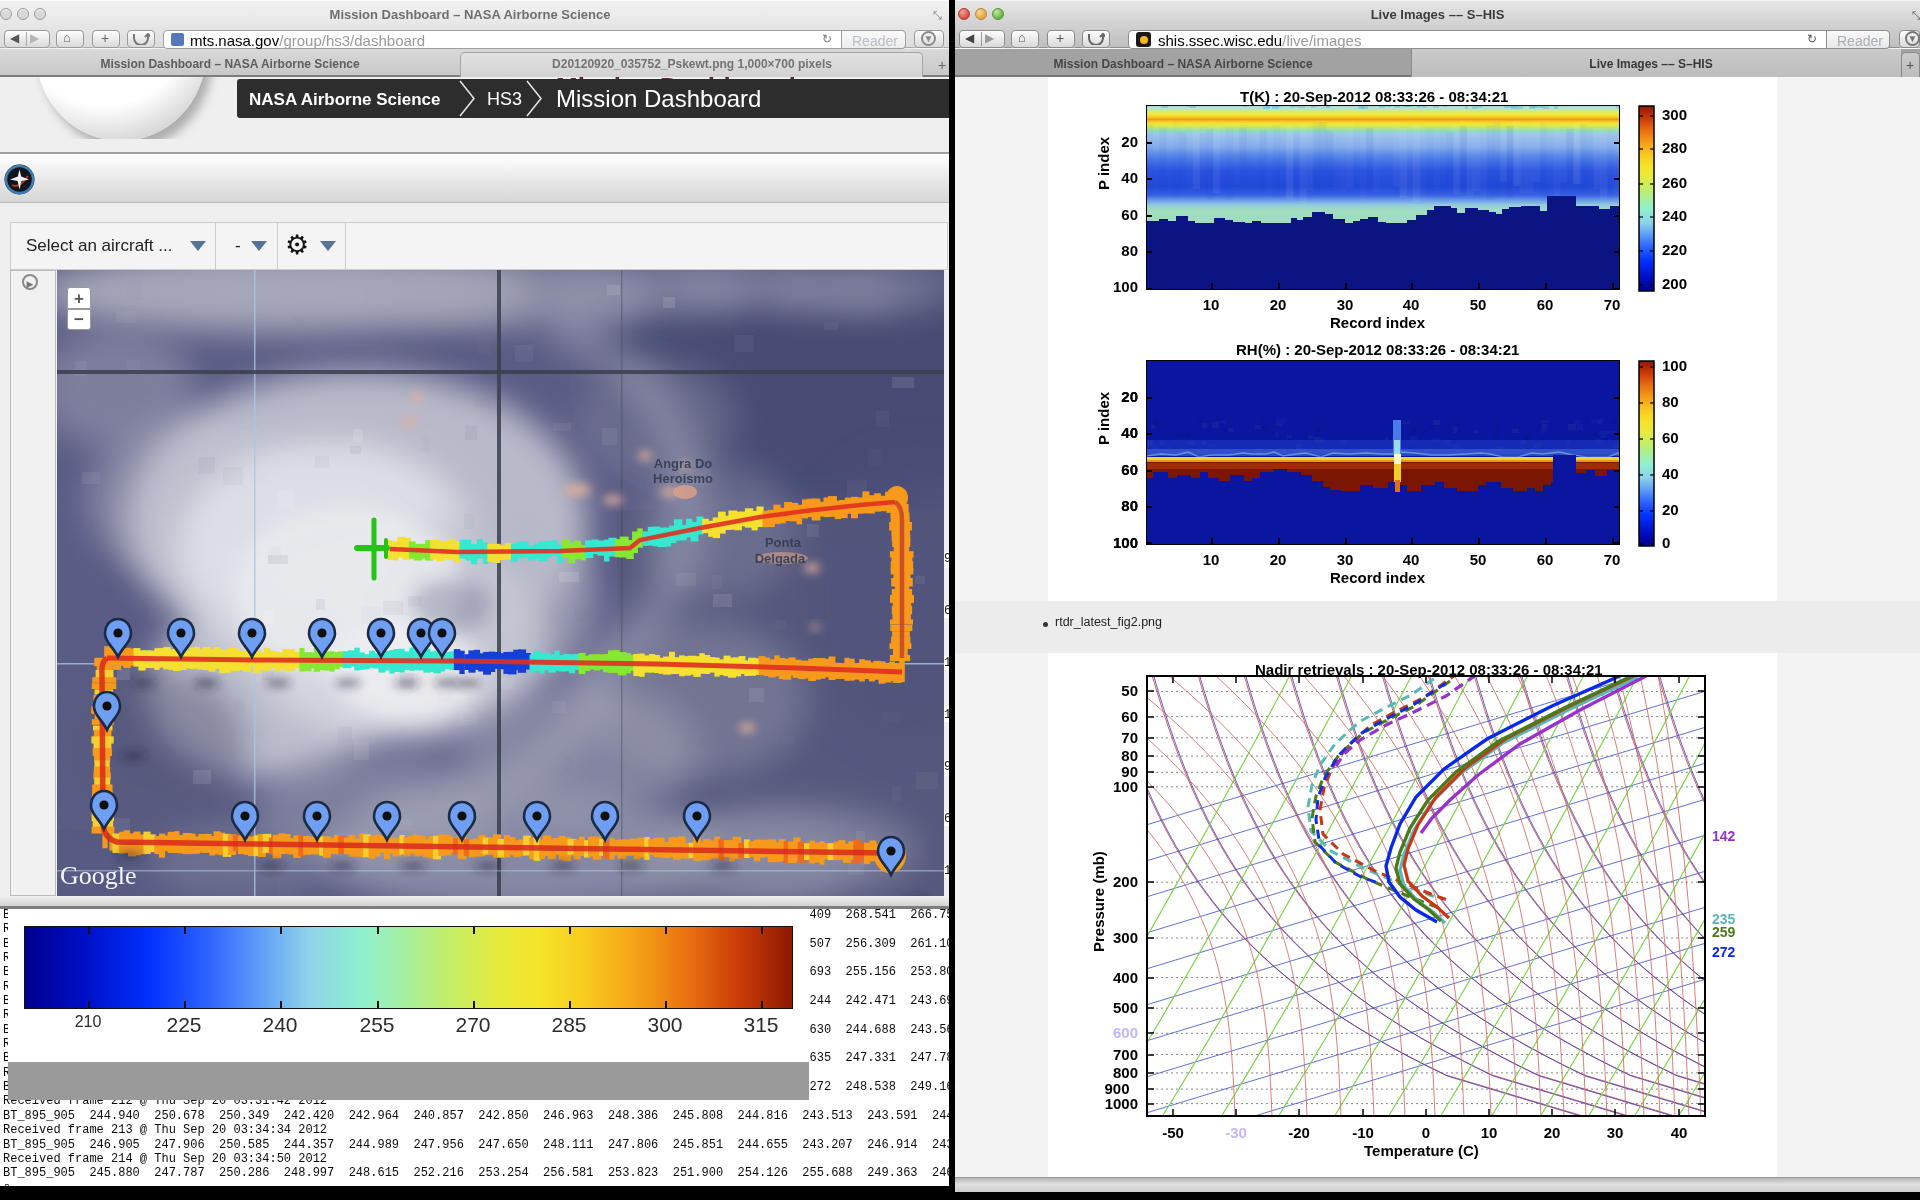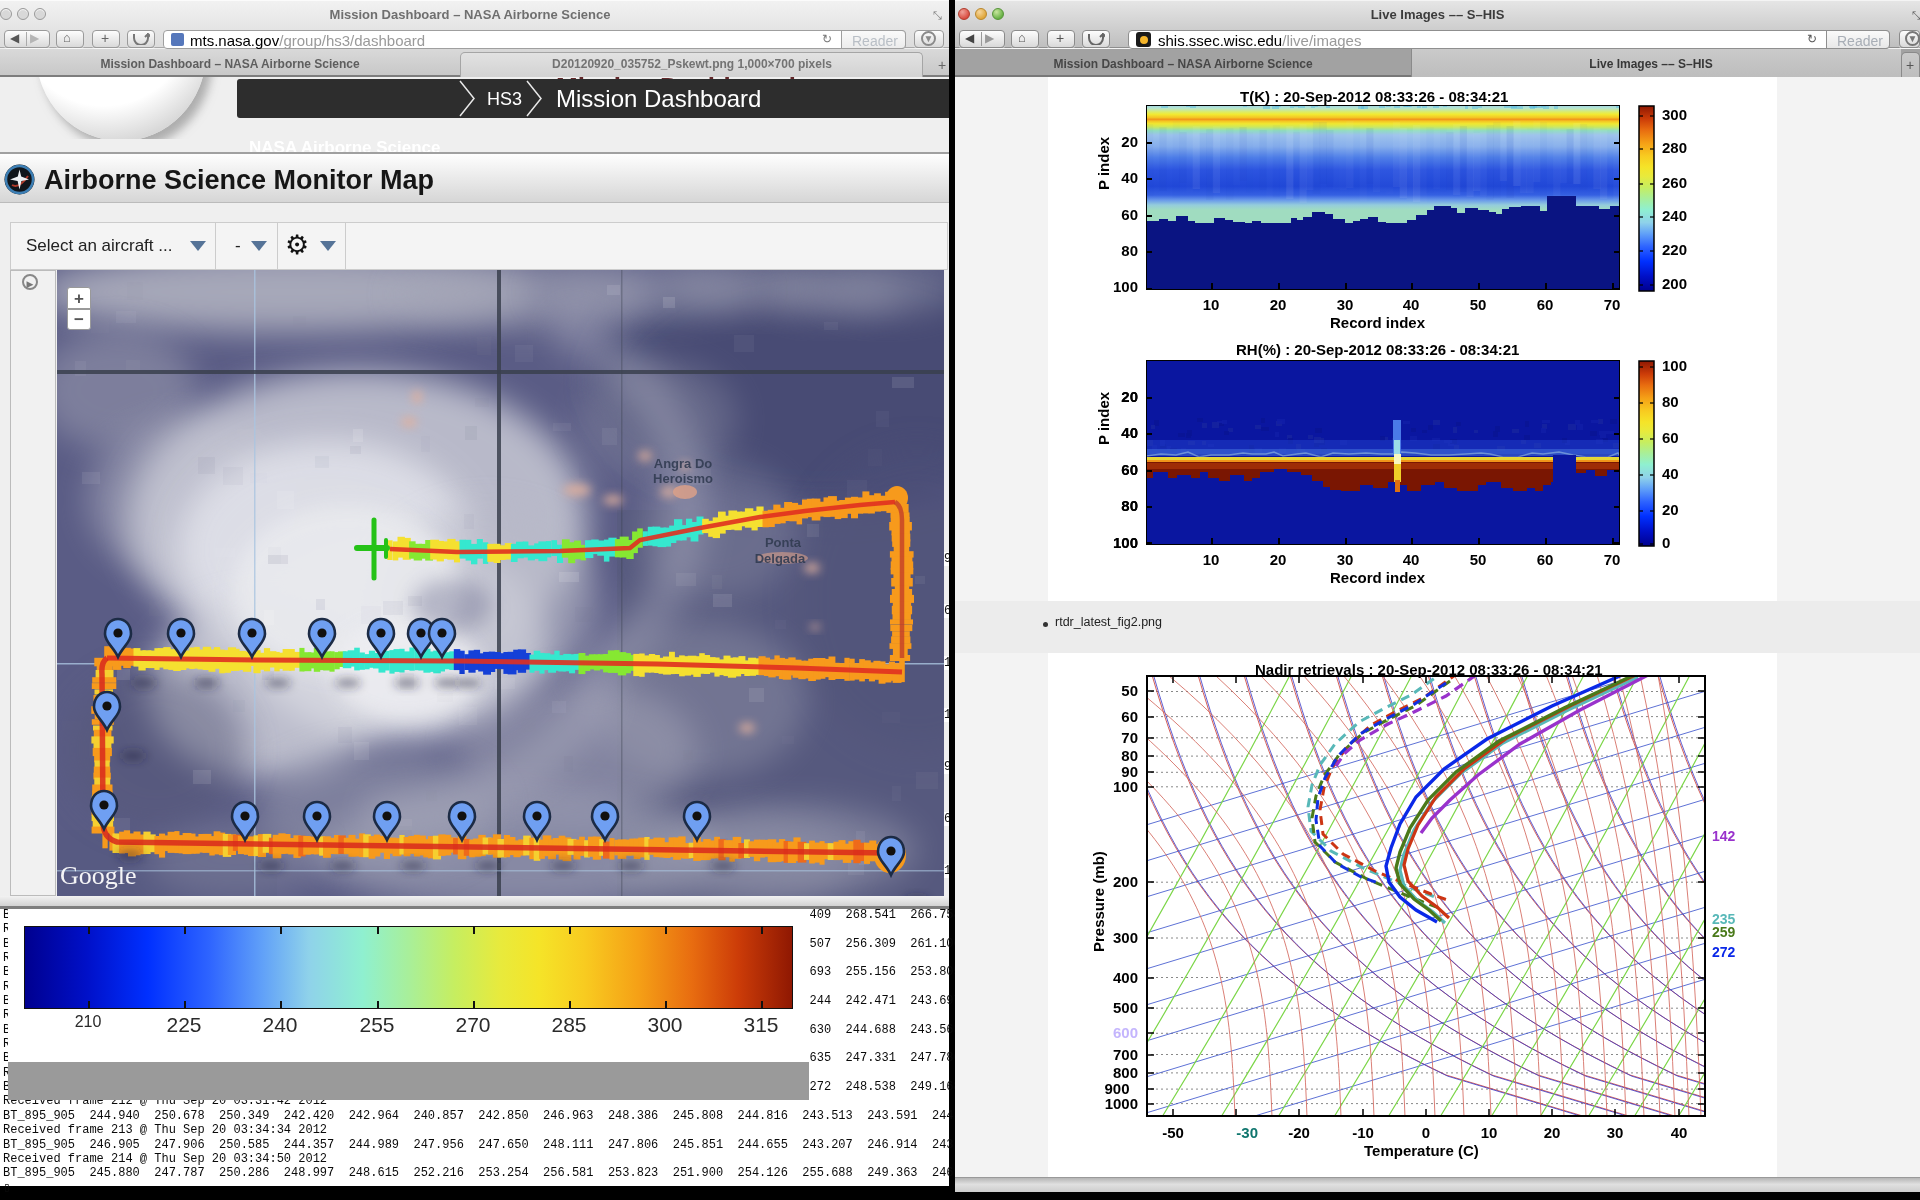--- a/index.html
+++ b/index.html
@@ -46,36 +46,35 @@
 <div class="abs" style="left:938px;top:57px;font-size:14px;color:#666;">+</div>
 <div class="abs" style="left:0;top:77px;width:949px;height:832px;background:#efefef;"></div>
 <div class="abs" style="left:460px;top:74px;width:420px;height:5px;overflow:hidden;">
       <div style="position:absolute;left:96px;top:-2px;font-size:26px;font-weight:bold;color:#63282a;">Mission Dashboard</div>
     </div>
 <div class="abs" style="left:0;top:77px;width:230px;height:62px;overflow:hidden;">
       <div style="position:absolute;left:36px;top:-112px;width:170px;height:176px;border-radius:50%;background:radial-gradient(circle at 40% 30%,#ffffff 55%,#d8d8d8 78%,#b9b9b9 100%);box-shadow:6px 8px 10px rgba(120,120,120,.55);"></div>
       <div style="position:absolute;left:52px;top:-60px;width:90px;height:90px;border-radius:50%;border:4px solid transparent;border-top:4px solid #2a3a77;transform:rotate(-28deg);"></div>
     </div>
 <div class="abs" style="left:237px;top:79px;width:712px;height:39px;background:#2d2d2d;border-radius:3px 0 0 3px;"></div>
-<div class="abs" style="left:249px;top:90px;font-size:17px;font-weight:bold;color:#fff;margin-top:48px;">NASA Airborne Science</div>
+<div class="abs" style="left:249px;top:90px;font-size:17px;font-weight:bold;color:#fff;">NASA Airborne Science</div>
 <svg class="abs" style="left:455px;top:79px;" width="100" height="39">
       <path d="M5,2 L19,19.5 L5,37" stroke="#e8e8e8" stroke-width="1.5" fill="none"></path>
       <path d="M72,2 L86,19.5 L72,37" stroke="#e8e8e8" stroke-width="1.5" fill="none"></path>
     </svg>
 <div class="abs" style="left:487px;top:89px;font-size:18px;color:#fff;">HS3</div>
 <div class="abs" style="left:556px;top:85px;font-size:24px;color:#fff;">Mission Dashboard</div>
 <div class="abs" style="left:0;top:152px;width:949px;height:2px;background:#a0a0a0;"></div>
 <div class="abs" style="left:0;top:154px;width:949px;height:49px;background:linear-gradient(#fefefe,#d6d6d6);border-bottom:1px solid #bbb;"></div>
 <svg class="abs" style="left:4px;top:164px;" width="31" height="31">
       <circle cx="15.5" cy="15.5" r="15" fill="#10161c"></circle>
       <circle cx="15.5" cy="15.5" r="13.5" fill="none" stroke="#3d7fb5" stroke-width="2.5"></circle>
       <path d="M8,21 Q15,25 24,12" stroke="#b03a2a" stroke-width="2" fill="none"></path>
       <path d="M15.5,5.5 L17.2,12.5 L25,15.5 L17.4,17 L15.5,25.5 L13.6,17 L6,15.5 L13.8,12.5 Z" fill="#eef2f5"></path>
     </svg>
-<div class="abs" style="left:44px;top:165px;font-size:27px;font-weight:bold;color:#161616;">Airborne Science Monitor Map</div>
 <div class="abs" style="left:10px;top:222px;width:938px;height:48px;background:#f4f4f4;border:1px solid #ccc;"></div>
 <div class="abs" style="left:215px;top:222px;width:1px;height:48px;background:#ccc;"></div>
 <div class="abs" style="left:277px;top:222px;width:1px;height:48px;background:#ccc;"></div>
 <div class="abs" style="left:345px;top:222px;width:1px;height:48px;background:#ccc;"></div>
 <div class="abs" style="left:26px;top:236px;font-size:17px;color:#222;">Select an aircraft ...</div>
 <div class="abs" style="left:190px;top:241px;width:0;height:0;border-left:8px solid transparent;border-right:8px solid transparent;border-top:10px solid #557397;"></div>
 <div class="abs" style="left:251px;top:241px;width:0;height:0;border-left:8px solid transparent;border-right:8px solid transparent;border-top:10px solid #557397;"></div>
 <div class="abs" style="left:320px;top:241px;width:0;height:0;border-left:8px solid transparent;border-right:8px solid transparent;border-top:10px solid #557397;"></div>
 <div class="abs" style="left:235px;top:236px;font-size:17px;color:#222;">-</div>
 <div class="abs" style="left:285px;top:229px;font-size:27px;color:#111;">⚙</div>
@@ -1422,21 +1421,21 @@
 <div class="abs" style="left:1096px;top:873px;width:42px;text-align:right;font-size:15px;font-weight:bold;color:#000;">200</div>
 <div class="abs" style="left:1096px;top:929px;width:42px;text-align:right;font-size:15px;font-weight:bold;color:#000;">300</div>
 <div class="abs" style="left:1096px;top:969px;width:42px;text-align:right;font-size:15px;font-weight:bold;color:#000;">400</div>
 <div class="abs" style="left:1096px;top:999px;width:42px;text-align:right;font-size:15px;font-weight:bold;color:#000;">500</div>
 <div class="abs" style="left:1096px;top:1024px;width:42px;text-align:right;font-size:15px;font-weight:bold;color:#c4b5fd;">600</div>
 <div class="abs" style="left:1096px;top:1046px;width:42px;text-align:right;font-size:15px;font-weight:bold;color:#000;">700</div>
 <div class="abs" style="left:1096px;top:1064px;width:42px;text-align:right;font-size:15px;font-weight:bold;color:#000;">800</div>
 <div class="abs" style="left:1096px;top:1080px;width:42px;text-align:center;font-size:15px;font-weight:bold;color:#000;">900</div>
 <div class="abs" style="left:1096px;top:1095px;width:42px;text-align:right;font-size:15px;font-weight:bold;color:#000;">1000</div>
 <div class="abs" style="left:1151px;top:1124px;width:44px;text-align:center;font-size:15px;font-weight:bold;color:#000;">-50</div>
-<div class="abs" style="left:1214px;top:1124px;width:44px;text-align:right;font-size:15px;font-weight:bold;color:#0f766e;">-30</div>
+<div class="abs" style="left:1214px;top:1124px;width:44px;text-align:center;font-size:15px;font-weight:bold;color:#c4b5fd;">-30</div>
 <div class="abs" style="left:1277px;top:1124px;width:44px;text-align:center;font-size:15px;font-weight:bold;color:#000;">-20</div>
 <div class="abs" style="left:1341px;top:1124px;width:44px;text-align:center;font-size:15px;font-weight:bold;color:#000;">-10</div>
 <div class="abs" style="left:1404px;top:1124px;width:44px;text-align:center;font-size:15px;font-weight:bold;color:#000;">0</div>
 <div class="abs" style="left:1467px;top:1124px;width:44px;text-align:center;font-size:15px;font-weight:bold;color:#000;">10</div>
 <div class="abs" style="left:1530px;top:1124px;width:44px;text-align:center;font-size:15px;font-weight:bold;color:#000;">20</div>
 <div class="abs" style="left:1593px;top:1124px;width:44px;text-align:center;font-size:15px;font-weight:bold;color:#000;">30</div>
 <div class="abs" style="left:1657px;top:1124px;width:44px;text-align:center;font-size:15px;font-weight:bold;color:#000;">40</div>
 <div class="abs" style="left:1364px;top:1142px;font-size:15px;font-weight:bold;color:#000;">Temperature (C)</div>
 <div class="abs" style="left:1090px;top:952px;font-size:15px;font-weight:bold;color:#000;transform:rotate(-90deg);transform-origin:left top;">Pressure (mb)</div>
 <div class="abs" style="left:1712px;top:828px;font-size:14px;font-weight:bold;color:#9932cc;">142</div>

